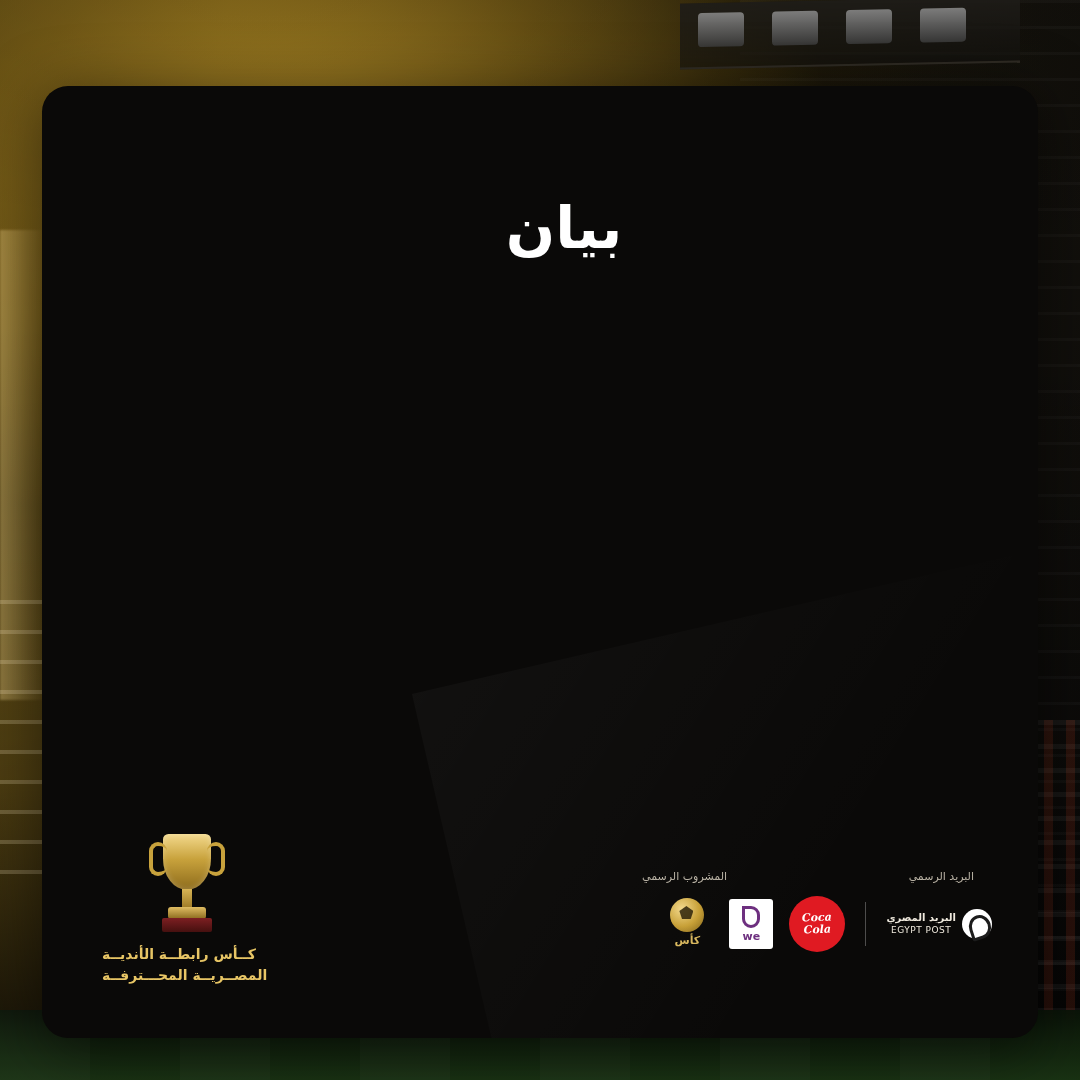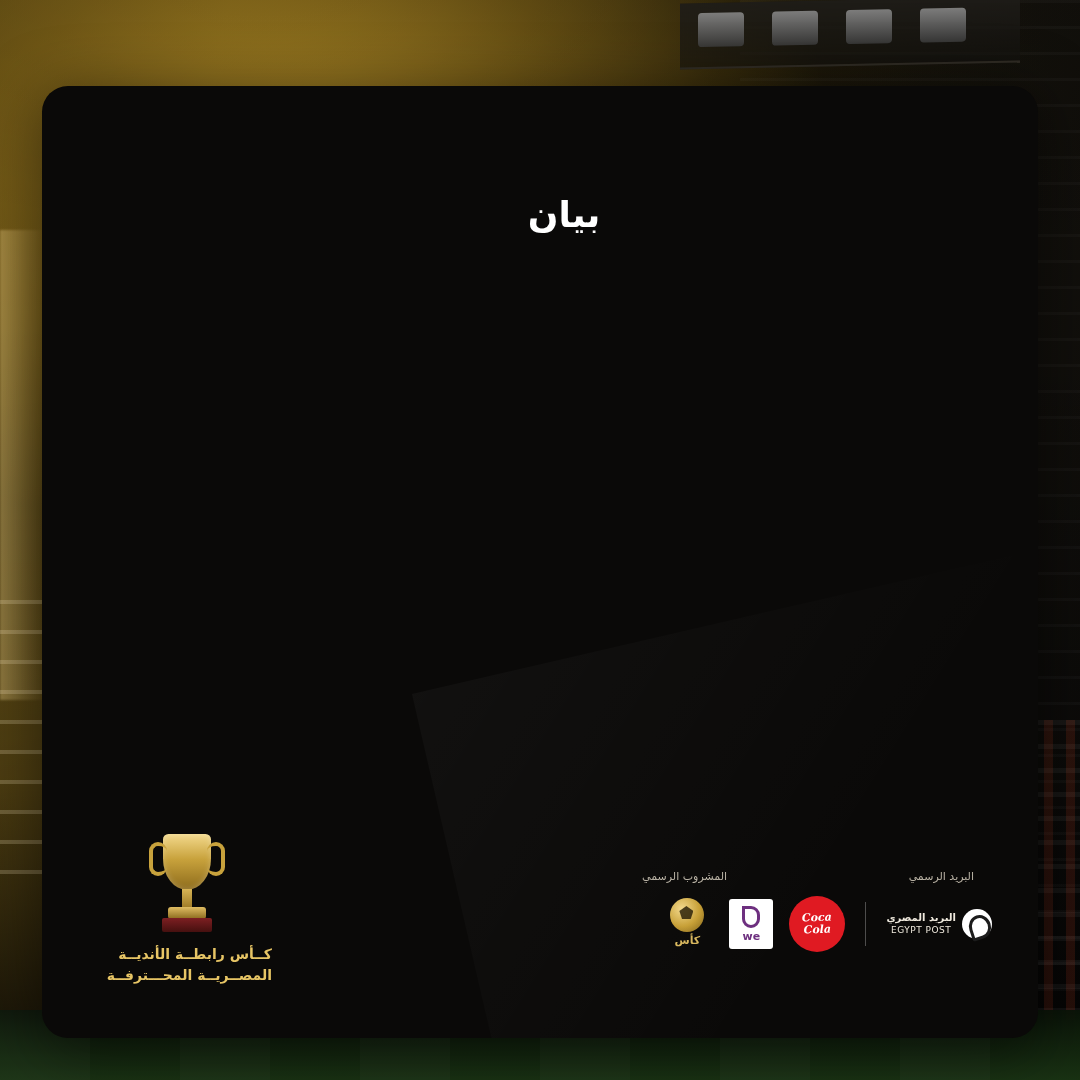--- a/index.html
+++ b/index.html
@@ -124,21 +124,21 @@
     transform: rotate(-13deg);
     pointer-events: none;
   }
 
   .card-title {
     position: absolute;
     top: 108px;
     left: 0; right: 0;
     text-align: center;
     color: #ffffff;
-    font-size: 36px;
+    font-size: 58px;
     font-weight: 700;
     letter-spacing: 0.5px;
     padding-left: 48px;
   }
 
   .body-block {
     position: absolute;
     top: 238px;
     left: 70px;
     right: 70px;
@@ -158,21 +158,21 @@
     line-height: 1.8;
     font-weight: 500;
   }
 
   
   .league-logo {
     position: absolute;
     left: 60px;          
     bottom: 52px;
     width: 170px;
-    text-align: right;
+    text-align: left;
     direction: rtl;
   }
   .trophy {
     position: relative;
     width: 70px; height: 100px;
     margin: 0 auto 10px auto;
   }
   .trophy-cup {
     position: absolute; left: 11px; top: 0;
     width: 48px; height: 56px;

